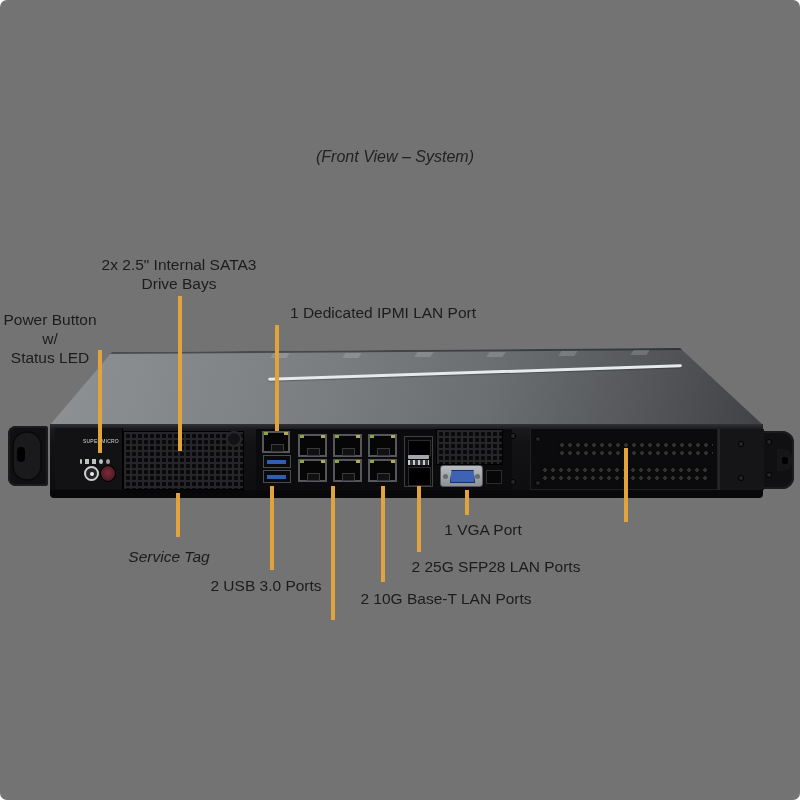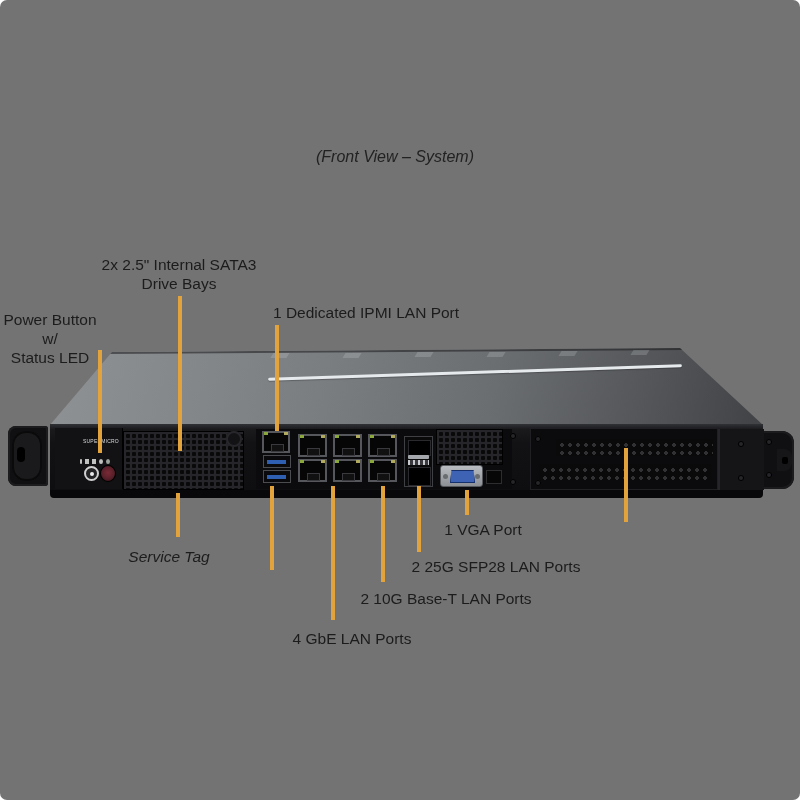--- a/index.html
+++ b/index.html
@@ -1,20 +1,20 @@
 <!DOCTYPE html>
 <html><head>
 <meta charset="utf-8">
 <style>
   html,body{margin:0;padding:0;background:#fff;}
   #canvas{position:relative;width:800px;height:800px;background:#737373;overflow:hidden;
           font-family:"Liberation Sans", sans-serif;border-radius:7px;}
   .lbl{position:absolute;color:#1c1c1c;font-size:15.5px;line-height:19px;white-space:pre-line;
        text-align:center;}
-  .lbl.left{text-align:left;}
+  .lbl.left{text-align:center;}
   .caption{position:absolute;color:#222;font-size:16px;font-style:italic;text-align:center;}
   .line{position:absolute;width:4px;background:#E2A33C;}
   
   .lid{position:absolute;left:50px;top:348px;width:713px;height:77px;
        clip-path:polygon(62px 4px,630px 0px,713px 77px,0px 77px);
        background:linear-gradient(104deg,#8f9295 0%,#7b7e81 38%,#6b6e71 62%,#55575a 82%,#404245 100%);}
   .lid-backline{position:absolute;left:60px;top:2px;width:572px;height:2px;background:rgba(25,25,27,.55);
        transform:rotate(-0.4deg);}
   .stripe{position:absolute;left:268px;top:371px;width:414px;height:3px;background:#e7eaec;
        border-radius:2px;transform:rotate(-1.9deg);box-shadow:0 1px 1px rgba(0,0,0,.25);}
@@ -229,18 +229,18 @@
   <div class="line" style="left:417px;top:486px;height:66px;"></div>
   <div class="line" style="left:465px;top:490px;height:25px;"></div>
   <div class="line" style="left:624px;top:448px;height:74px;"></div>
 
   <div class="lbl" style="left:0px;top:310px;width:100px;">Power Button w/
 Status LED</div>
   <div class="lbl" style="left:95px;top:255px;width:168px;">2x 2.5" Internal SATA3
 Drive Bays</div>
   <div class="lbl left" style="left:273px;top:303px;width:220px;">1 Dedicated IPMI LAN Port</div>
   <div class="lbl" style="left:119px;top:547px;width:100px;font-style:italic;">Service Tag</div>
-  <div class="lbl" style="left:282px;top:629px;width:140px;">4 GbE LAN Ports</div>
+  <div class="lbl" style="left:196px;top:576px;width:140px;">2 USB 3.0 Ports</div>
   <div class="lbl" style="left:356px;top:589px;width:180px;">2 10G Base-T LAN Ports</div>
   <div class="lbl" style="left:406px;top:557px;width:180px;">2 25G SFP28 LAN Ports</div>
   <div class="lbl" style="left:423px;top:520px;width:120px;">1 VGA Port</div>
 
 </div>
 
 </body></html>

